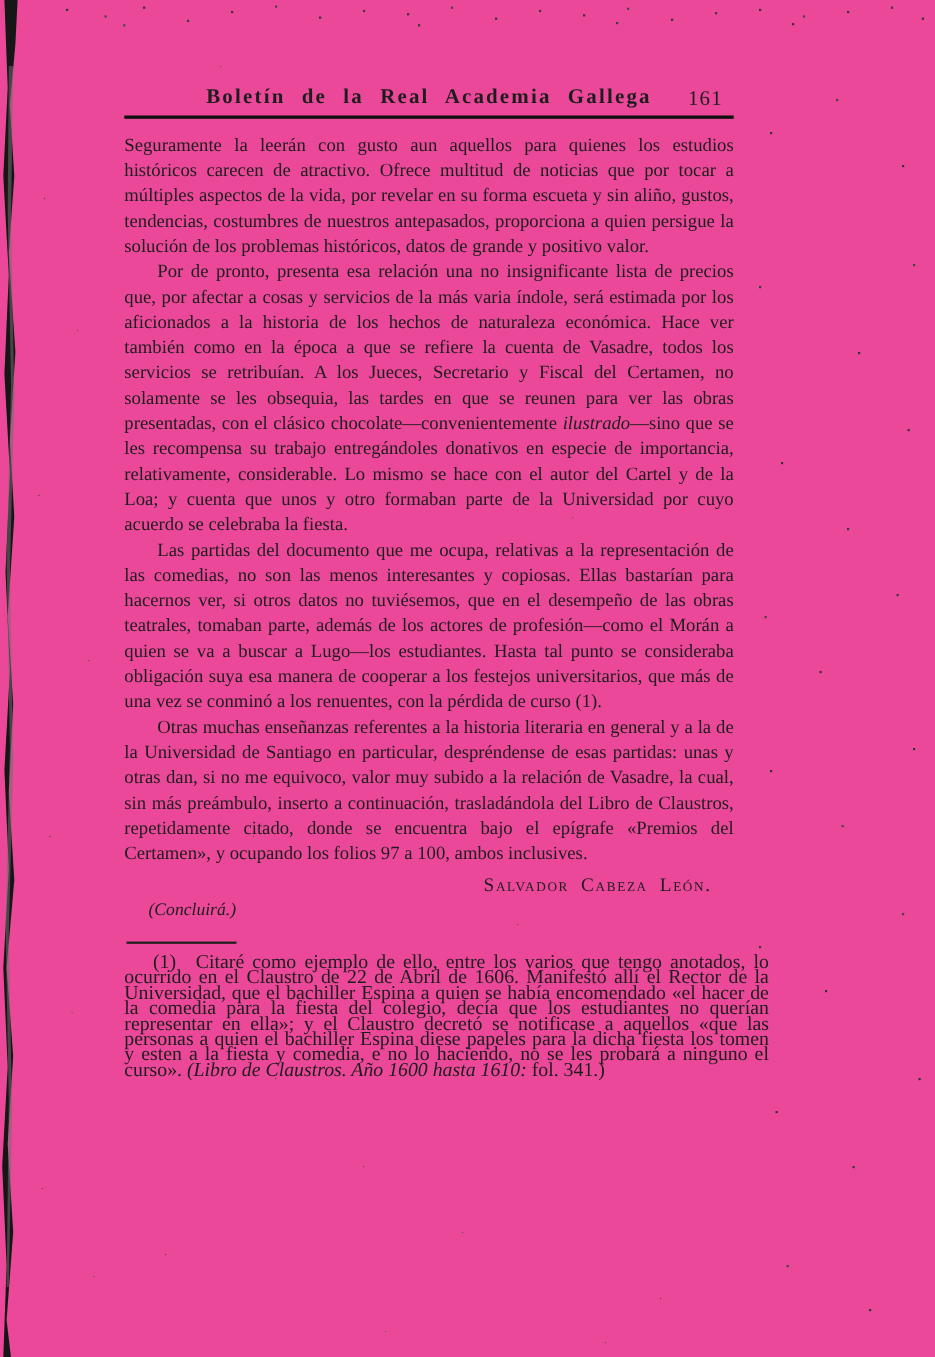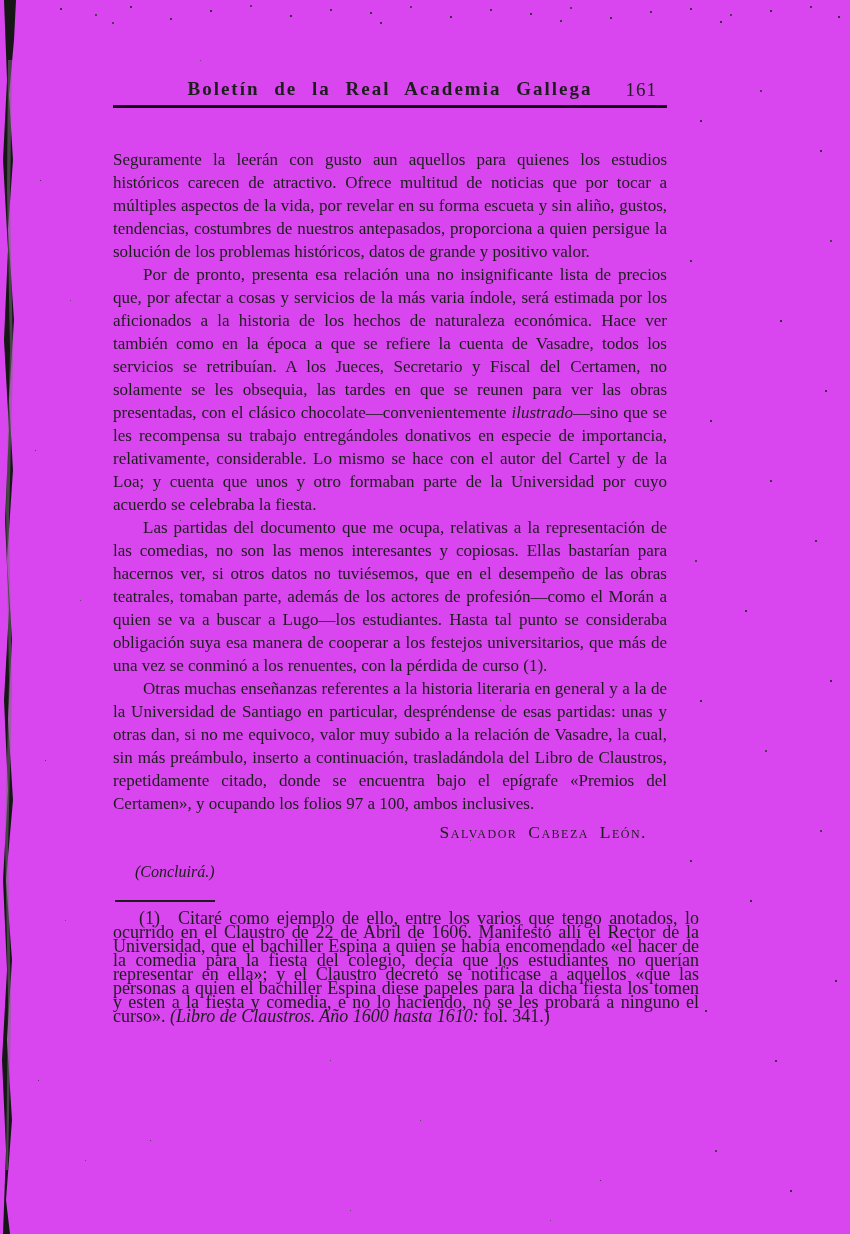--- a/index.html
+++ b/index.html
@@ -1,21 +1,21 @@
 <!DOCTYPE html>
 <html lang="es"><head>
 <meta charset="utf-8">
 <title>Boletín de la Real Academia Gallega — p. 103</title>
 <style>
   html,body{margin:0;padding:0;background:#e9e9e7;}
   .page{
     position:relative;
     width:850px;height:1234px;
     margin:0 auto;
-    background:#d946ef;
+    background:#ec4899;
     overflow:hidden;
     font-family:"Liberation Serif", "DejaVu Serif", serif;
     color:#1d1d1d;
   }
   
   .binding{position:absolute;left:0;top:0;width:26px;height:1234px;z-index:2;}
   
   .speck, .speck2{position:absolute;width:2px;height:2px;background:transparent;z-index:1;}
   .speck{
     box-shadow:
@@ -41,30 +41,30 @@
   .content{position:absolute;left:113px;top:78px;width:554px;z-index:3;}
   .header-row{position:relative;height:22px;}
   .header-title{
     display:block;text-align:center;
     font-size:19px;font-weight:bold;
     letter-spacing:2px;word-spacing:8px;
     white-space:nowrap;
   }
   .page-number{position:absolute;right:10px;top:1px;font-size:19px;letter-spacing:1px;}
   .header-rule{margin-top:5px;height:3px;background:#0f0f0f;}
-  .body-text{margin-top:40px;font-size:17px;line-height:23px;text-align:justify;}
+  .body-text{margin-top:12px;font-size:17px;line-height:23px;text-align:justify;}
   .para{margin:0;}
   .para.indent{text-indent:30px;}
   .para em{}
   .signature{
     margin-top:7px;text-align:right;padding-right:20px;
     font-variant:small-caps;letter-spacing:1.5px;word-spacing:5px;
     font-size:17.5px;
   }
-  .concluira{margin-top:20px;padding-left:22px;font-style:italic;font-size:16px;}
+  .concluira{margin-top:4px;padding-left:22px;font-style:italic;font-size:16px;}
   .footnote-rule{width:100px;height:2px;background:#1c1c1c;margin:19px 0 9px 2px;}
   .footnote{
     font-size:18px;line-height:14px;text-align:justify;
     text-indent:26px;margin:0;width:586px;
   }
   .footnote em{font-style:italic;}
 </style>
 </head>
 <body>
 

